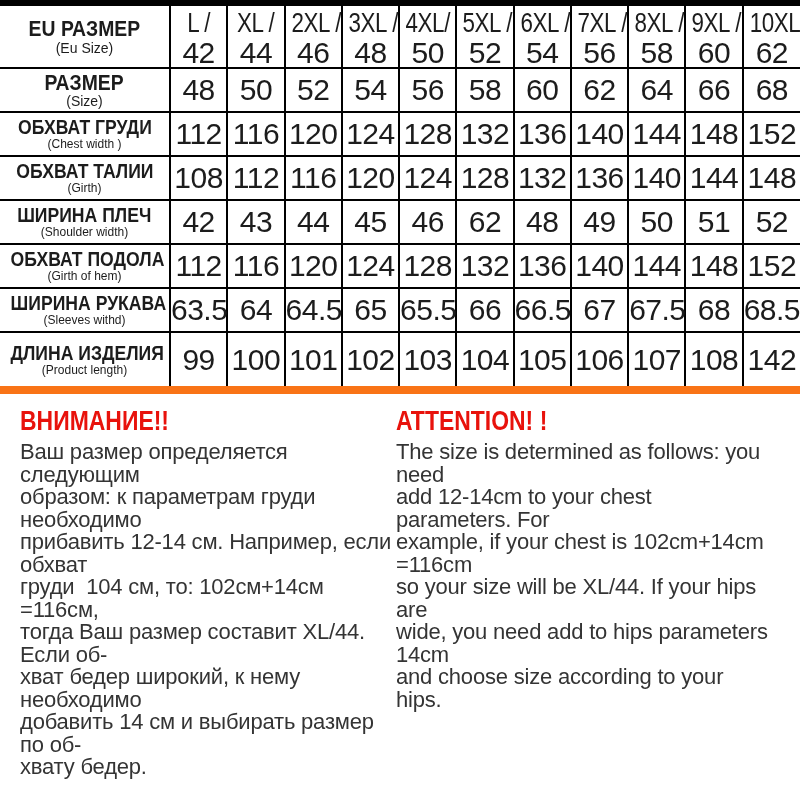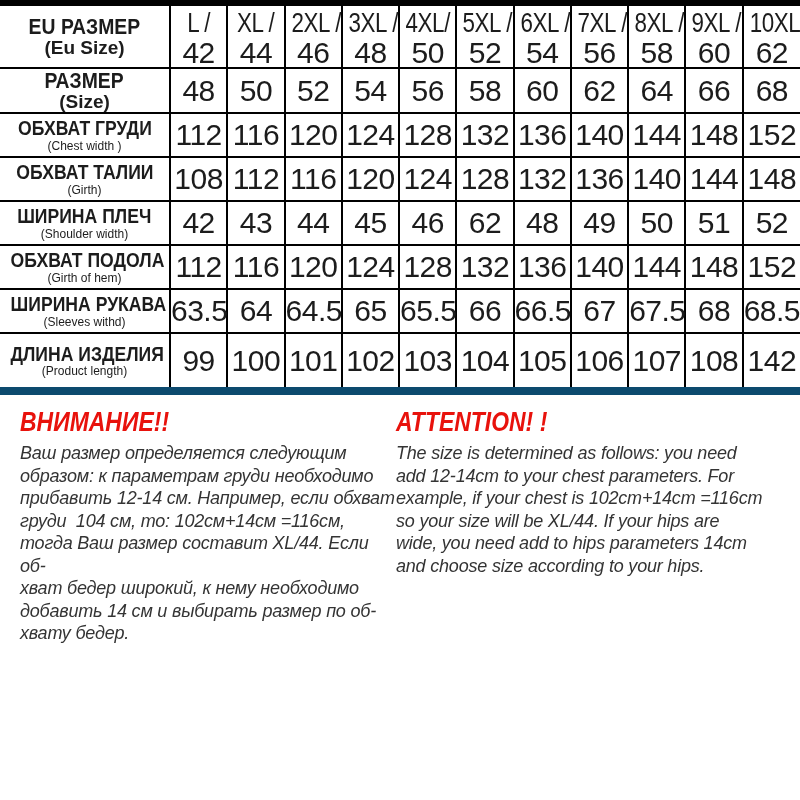--- a/index.html
+++ b/index.html
@@ -1,41 +1,41 @@
 <!DOCTYPE html>
 <html><head>
 <meta charset="utf-8">
 <style>
   html,body{margin:0;padding:0;background:#fff;}
   .page{width:800px;height:800px;background:#fff;overflow:hidden;position:relative;
         font-family:"Liberation Sans",sans-serif;color:#1c1c1c;}
   table.size-table{width:800px;border-collapse:collapse;table-layout:fixed;
-        border-top:6px solid #000;border-bottom:8px solid #0c4a6e;}
+        border-top:6px solid #000;border-bottom:8px solid #f97316;}
   td{border:2px solid #000;text-align:center;vertical-align:middle;padding:0;overflow:visible;}
   td:first-child{border-left:none;}
   td:last-child{border-right:none;}
   col.c-label{width:170px;}
   tr{height:44px;}
   tr.r-head{height:64px;}
   tr.r-last{height:58px;}
   td.lbl{line-height:1.06;}
   .rlabel{display:inline-block;font-weight:bold;font-size:20px;white-space:nowrap;
           transform:scaleX(0.88);transform-origin:center;}
   .elabel{display:block;font-size:12px;white-space:nowrap;}
   .r-big .rlabel{font-size:22px;}
-  .r-big .elabel{font-size:19px;font-weight:bold;}
+  .r-big .elabel{font-size:14px;}
   td.val{font-size:30px;white-space:nowrap;letter-spacing:-0.5px;}
   .hl1{display:block;font-size:28px;line-height:31px;white-space:nowrap;
        transform:scaleX(0.8);transform-origin:center;margin-top:1px;}
   .hl2{display:block;font-size:30px;line-height:29px;white-space:nowrap;letter-spacing:-0.5px;}
-  .notes{display:flex;justify-content:space-between;padding:10px 28px 0 20px;font-style:italic;}
+  .notes{display:flex;justify-content:space-between;padding:10px 28px 0 20px;}
   .note{width:386px;}
   .note-title{color:#e8120c;font-weight:bold;font-size:27px;line-height:30px;
        white-space:nowrap;transform:scaleX(0.85);transform-origin:left center;margin:2px 0 5px 0;}
-  .note-body{font-size:18px;line-height:22.5px;color:#343434;letter-spacing:-0.2px;
+  .note-body{font-size:22px;line-height:22.5px;color:#343434;letter-spacing:-0.2px;
        white-space:pre-wrap;}
 </style>
 </head>
 <body>
 
 <div class="page">
 
   <table class="size-table">
     <colgroup>
         <col class="c-label">

